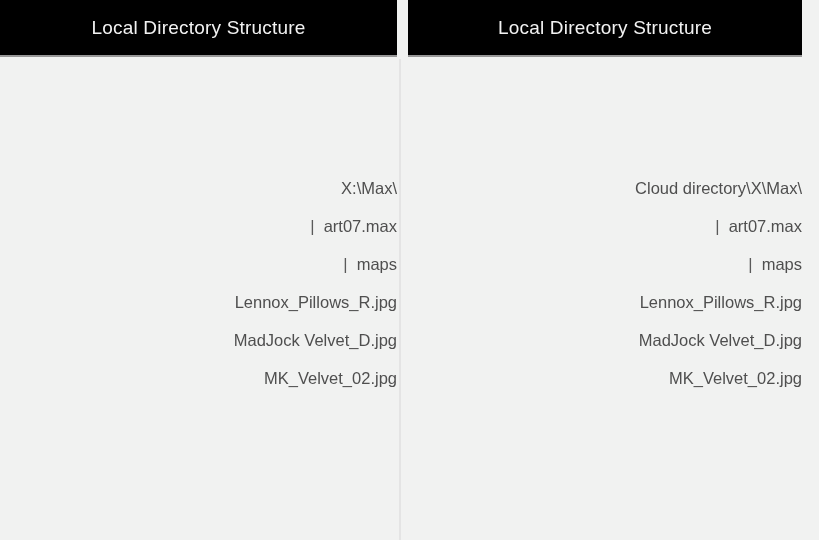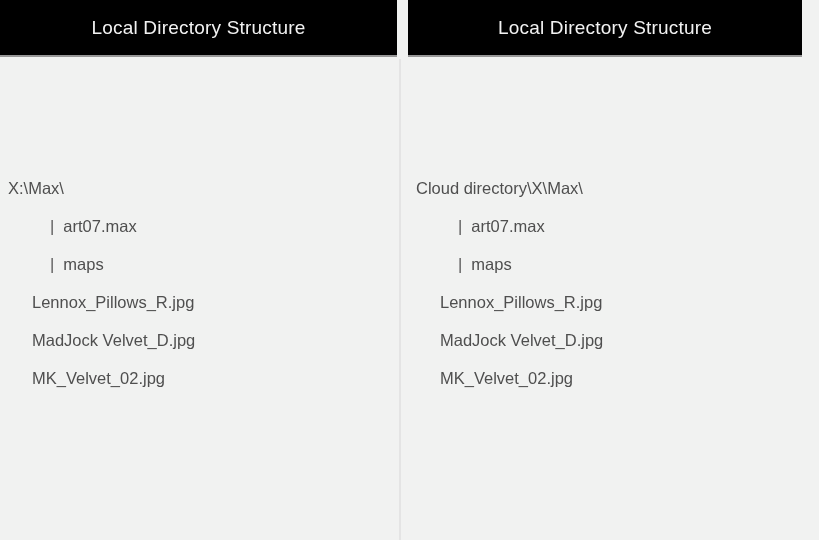--- a/index.html
+++ b/index.html
@@ -42,20 +42,21 @@
     width: 2px;
     background: #e4e4e4;
   }
 
   .tree {
     padding-top: 112px;
     font-size: 16.5px;
     line-height: 38px;
     color: #4f4f4f;
     white-space: nowrap;
+    text-align: right;
   }
   .tree-line        { padding-left: 8px; }
   .tree-line.piped  { padding-left: 50px; }
   .tree-line.file   { padding-left: 32px; }
   .pipe {
     display: inline-block;
     margin-right: 9px;
     color: #5a5a5a;
   }
 </style>

